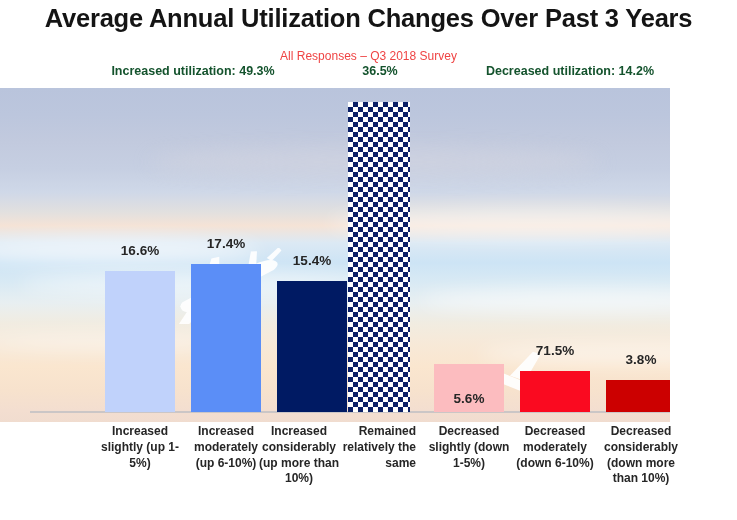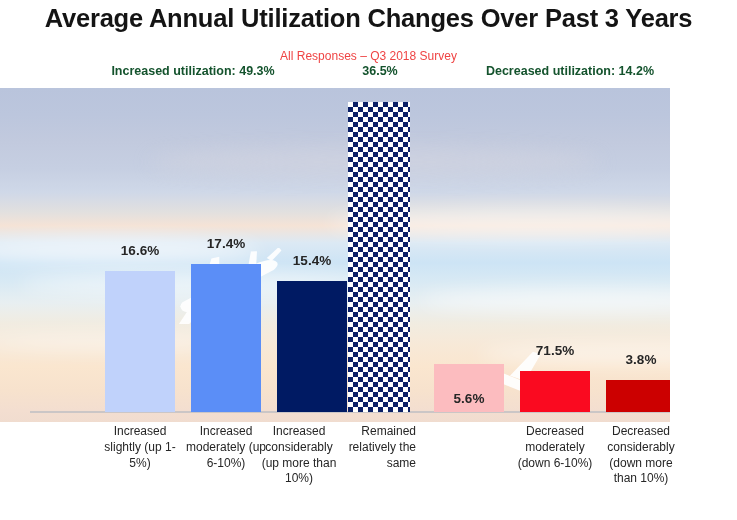--- a/index.html
+++ b/index.html
@@ -137,21 +137,21 @@
     left: 0;
     top: 422px;
     width: 737px;
     height: 98px;
     background: #ffffff;
   }
   .cat-label {
     position: absolute;
     top: 2px;
     font-size: 12px;
-    font-weight: 400;
+    font-weight: 700;
     line-height: 1.32;
     color: #262626;
     text-align: center;
   }
 
   
   .plane {
     position: absolute;
     pointer-events: none;
   }
@@ -221,15 +221,16 @@
   <div class="value-label" style="left:520px; width:70px; top:255px;">71.5%</div>
   <div class="value-label" style="left:606px; width:70px; top:264px;">3.8%</div>
 
 </div>
 
 <div id="category-labels">
   <div class="cat-label" style="left:99px; width:82px;">Increased slightly (up 1-5%)</div>
   <div class="cat-label" style="left:185px; width:82px;">Increased moderately (up 6-10%)</div>
   <div class="cat-label" style="left:258px; width:82px;">Increased considerably (up more than 10%)</div>
   <div class="cat-label" style="left:342px; width:74px;text-align:right;">Remained relatively the same</div>
+  <div class="cat-label" style="left:428px; width:82px;">Decreased slightly (down 1-5%)</div>
   <div class="cat-label" style="left:514px; width:82px;text-align:center;">Decreased moderately (down 6-10%)</div>
   <div class="cat-label" style="left:600px; width:82px;">Decreased considerably (down more than 10%)</div>
 </div>
 
 </body></html>

